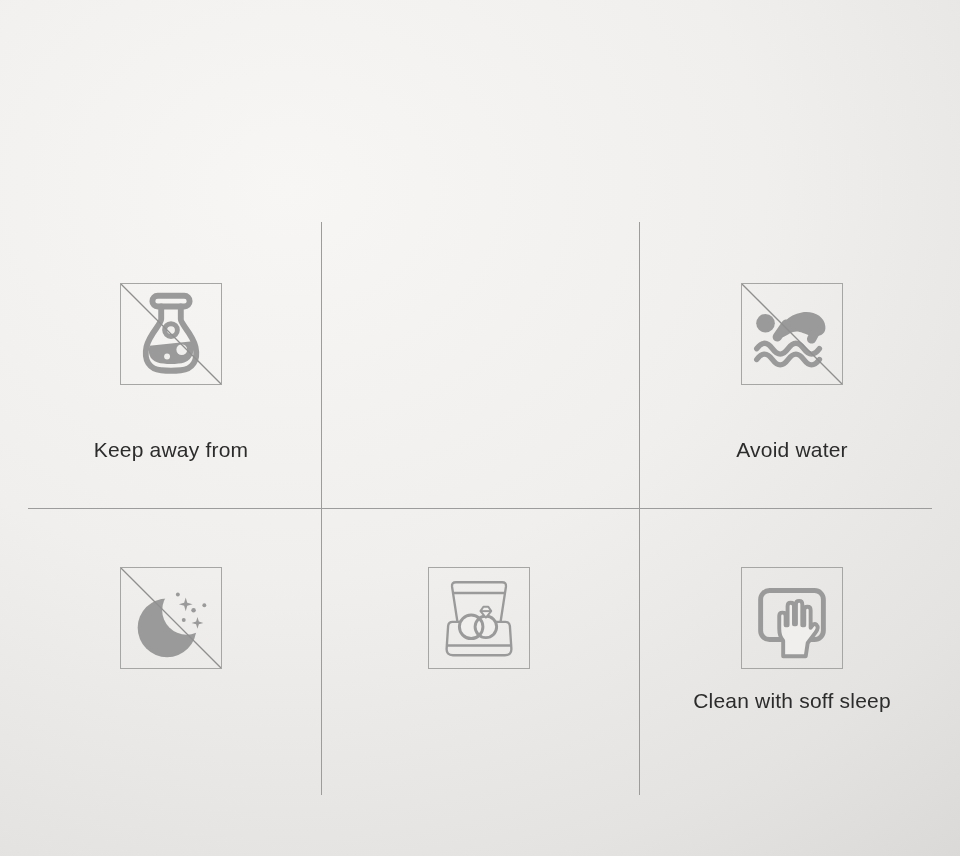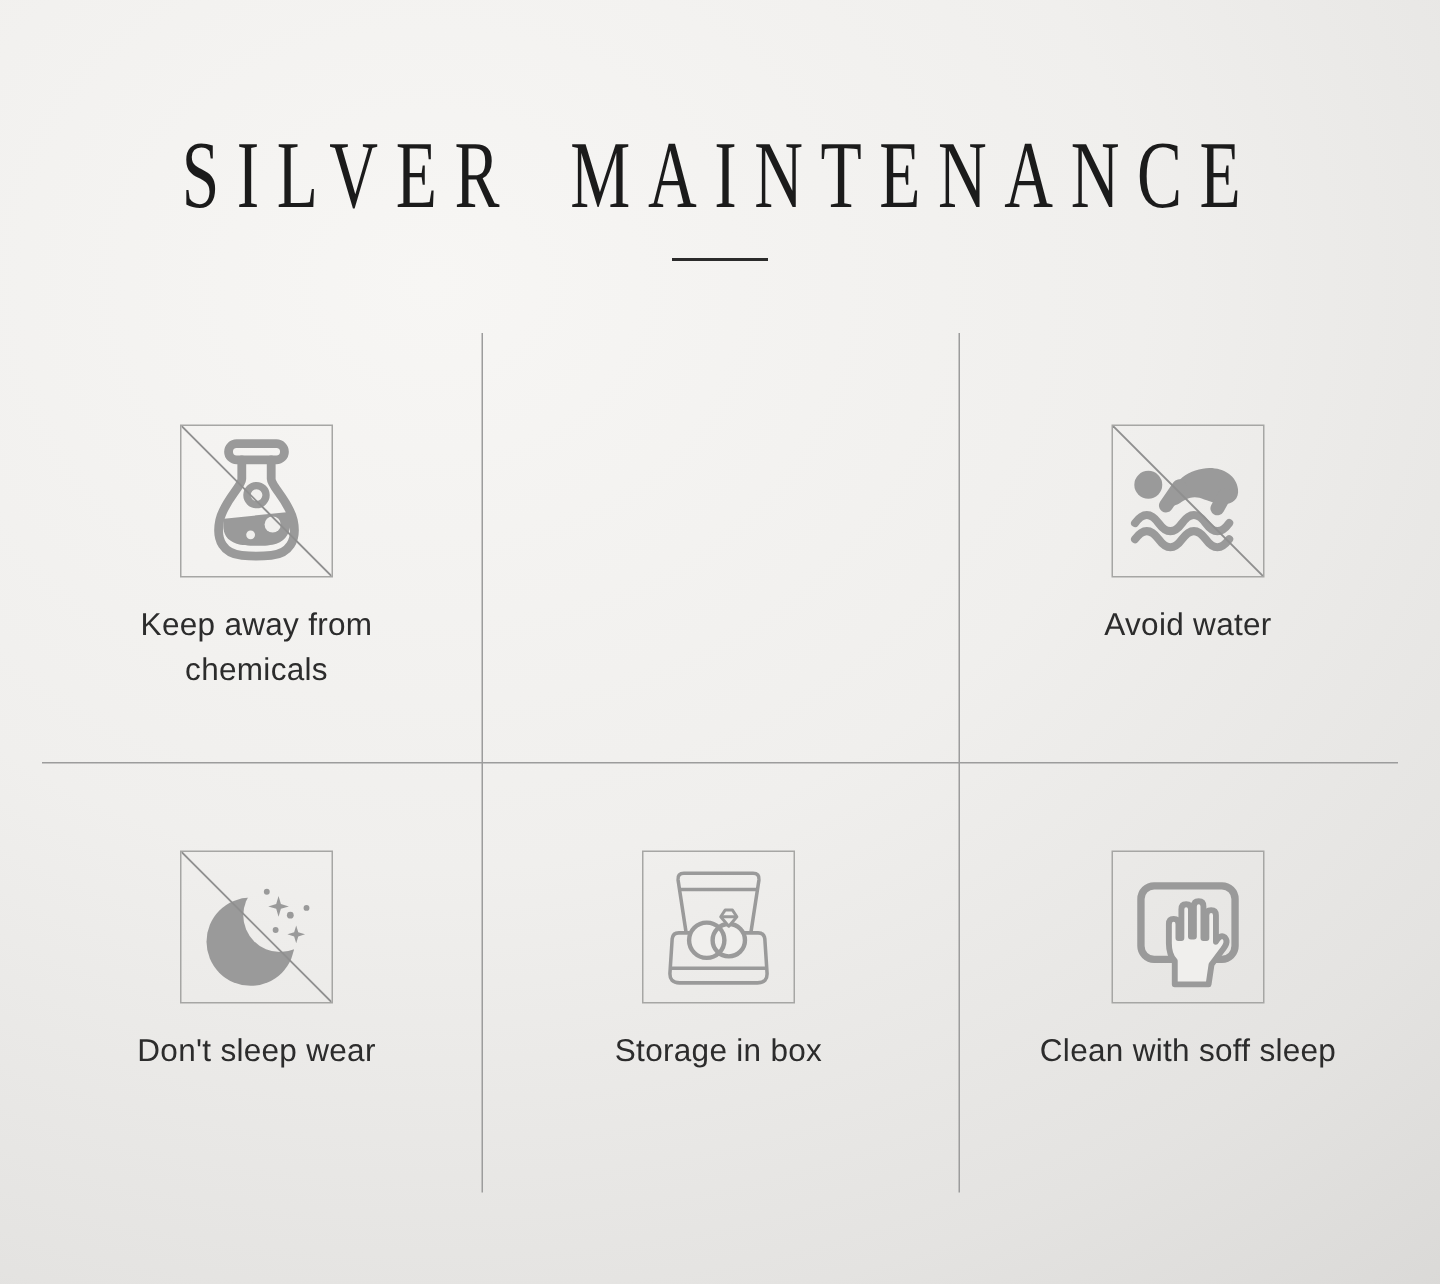--- a/index.html
+++ b/index.html
@@ -32,21 +32,21 @@
   
   .vline{position:absolute;top:222px;height:573px;width:1px;background:#9c9c9c;}
   .vline.v1{left:321px;}
   .vline.v2{left:639px;}
   .hline{position:absolute;top:508px;left:28px;width:904px;height:1px;background:#9c9c9c;}
   
   .cell{
     position:absolute;width:320px;
     display:flex;flex-direction:column;align-items:center;
   }
-  .cell.r1{top:283px;}
+  .cell.r1{top:283px;gap:33px;}
   .cell.r2{top:567px;}
   .cell.c1{left:11px;}
   .cell.c2{left:319px;}
   .cell.c3{left:632px;}
   .icon-box{
     width:102px;height:102px;
     border:1px solid #a6a6a4;
     box-sizing:border-box;
   }
   .icon-box svg{display:block;width:100%;height:100%;}
@@ -58,24 +58,20 @@
     color:#2c2c2c;
     text-align:center;
   }
   .cell-label span{display:block;}
 </style>
 </head>
 <body>
 
 <div class="canvas">
 
-  <div class="title-wrap">
-    <h1 class="page-title">SILVER MAINTENANCE</h1>
-    <div class="title-dash"></div>
-  </div>
 
   <div class="vline v1"></div>
   <div class="vline v2"></div>
   <div class="hline"></div>
 
   <div class="cell r1 c1">
     <div class="icon-box">
       <svg viewBox="0 0 102 102">
         <g stroke="#9a9a9a" fill="none" stroke-width="6" stroke-linejoin="round" stroke-linecap="round">
           <rect x="32" y="12" width="38" height="11" rx="5.5"></rect>
@@ -83,21 +79,20 @@
         </g>
         <path d="M29 63 L73 58.5 C75.5 67 74 77 64.5 80 C58.5 82 43.5 82 37.5 80 C28.5 77 27.5 70 29 63 Z" fill="#9a9a9a"></path>
         <circle cx="51" cy="47" r="6.5" fill="#f0efed" stroke="#9a9a9a" stroke-width="5"></circle>
         <circle cx="62" cy="67" r="5.5" fill="#f0efed"></circle>
         <circle cx="47" cy="74" r="3" fill="#f0efed"></circle>
         <line x1="0" y1="0" x2="102" y2="102" stroke="#8f8f8f" stroke-width="1.3"></line>
       </svg>
     </div>
     <div class="cell-label">
       <span>Keep away from</span>
-      <span>chemicals</span>
     </div>
   </div>
 
 
   <div class="cell r1 c3">
     <div class="icon-box">
       <svg viewBox="0 0 102 102">
         <g fill="#9a9a9a">
           <circle cx="24" cy="40" r="9.5"></circle>
           <path d="M37 54 C38 42 47 31 61 29 C73 27 84 33 85 43 C86 51 79 55 70 52.5 C62 50.5 58 47 52 49 C46 51 43 56 37 54 Z"></path>
@@ -133,24 +128,20 @@
           <path d="M66 30 L67.6 35.4 L73 37 L67.6 38.6 L66 44 L64.4 38.6 L59 37 L64.4 35.4 Z"></path>
           <path d="M78 50 L79.4 54.6 L84 56 L79.4 57.4 L78 62 L76.6 57.4 L72 56 L76.6 54.6 Z"></path>
           <circle cx="58" cy="27" r="2"></circle>
           <circle cx="74" cy="43" r="2.3"></circle>
           <circle cx="64" cy="53" r="2"></circle>
           <circle cx="85" cy="38" r="2"></circle>
         </g>
         <line x1="0" y1="0" x2="102" y2="102" stroke="#8f8f8f" stroke-width="1.3"></line>
       </svg>
     </div>
-    <div class="cell-label">
-      <span>Don't sleep wear</span>
-      <span></span>
-    </div>
   </div>
 
   <div class="cell r2 c2">
     <div class="icon-box">
       <svg viewBox="0 0 102 102">
         <g fill="none" stroke="#9a9a9a" stroke-width="2.4" stroke-linejoin="round">
           <path d="M29 55 L23.5 19 Q23 14.5 27.5 14.5 L74.5 14.5 Q79 14.5 78.5 19 L73 55"></path>
           <line x1="25" y1="25.5" x2="77" y2="25.5"></line>
           <path d="M24 55 L78 55 Q82 55 82.5 59 L84 82 Q84.5 89 77.5 89 L24.5 89 Q17.5 89 18 82 L19.5 59 Q20 55 24 55 Z"></path>
           <line x1="18.5" y1="79" x2="83.5" y2="79"></line>
@@ -158,24 +149,20 @@
         <circle cx="43" cy="60" r="12" fill="#f0efed"></circle>
         <circle cx="58" cy="60" r="11" fill="#f0efed"></circle>
         <circle cx="43" cy="60" r="12" fill="none" stroke="#9a9a9a" stroke-width="3"></circle>
         <circle cx="58" cy="60" r="11" fill="none" stroke="#9a9a9a" stroke-width="3"></circle>
         <g stroke="#9a9a9a" stroke-width="2" fill="#f0efed" stroke-linejoin="round">
           <path d="M52.5 44 L55.5 39.5 L60.5 39.5 L63.5 44 L58 50.5 Z"></path>
           <line x1="52.5" y1="44" x2="63.5" y2="44"></line>
         </g>
       </svg>
     </div>
-    <div class="cell-label">
-      <span>Storage in box</span>
-      <span></span>
-    </div>
   </div>
 
   <div class="cell r2 c3">
     <div class="icon-box">
       <svg viewBox="0 0 102 102">
         <rect x="19" y="23" width="64" height="50" rx="9" fill="none" stroke="#9a9a9a" stroke-width="5"></rect>
         <path d="M42 90 L42 74 Q38 70 38 62 L38 49 Q38 45.5 41.25 45.5 Q44.5 45.5 44.5 49 L44.5 58.5 L46.5 58.5 L46.5 39 Q46.5 35.5 49.75 35.5 Q53 35.5 53 39 L53 57.5 L55 57.5 L55 37 Q55 33.5 58.25 33.5 Q61.5 33.5 61.5 37 L61.5 58.5 L63.5 58.5 L63.5 43 Q63.5 39.5 66.75 39.5 Q70 39.5 70 43 L70 61 Q73 55.5 76 58 Q79 61 74.5 66.5 L67 76.5 L65 90 Z" fill="#f0efed" stroke="#9a9a9a" stroke-width="4" stroke-linejoin="round" stroke-linecap="round"></path>
       </svg>
     </div>
     <div class="cell-label">

